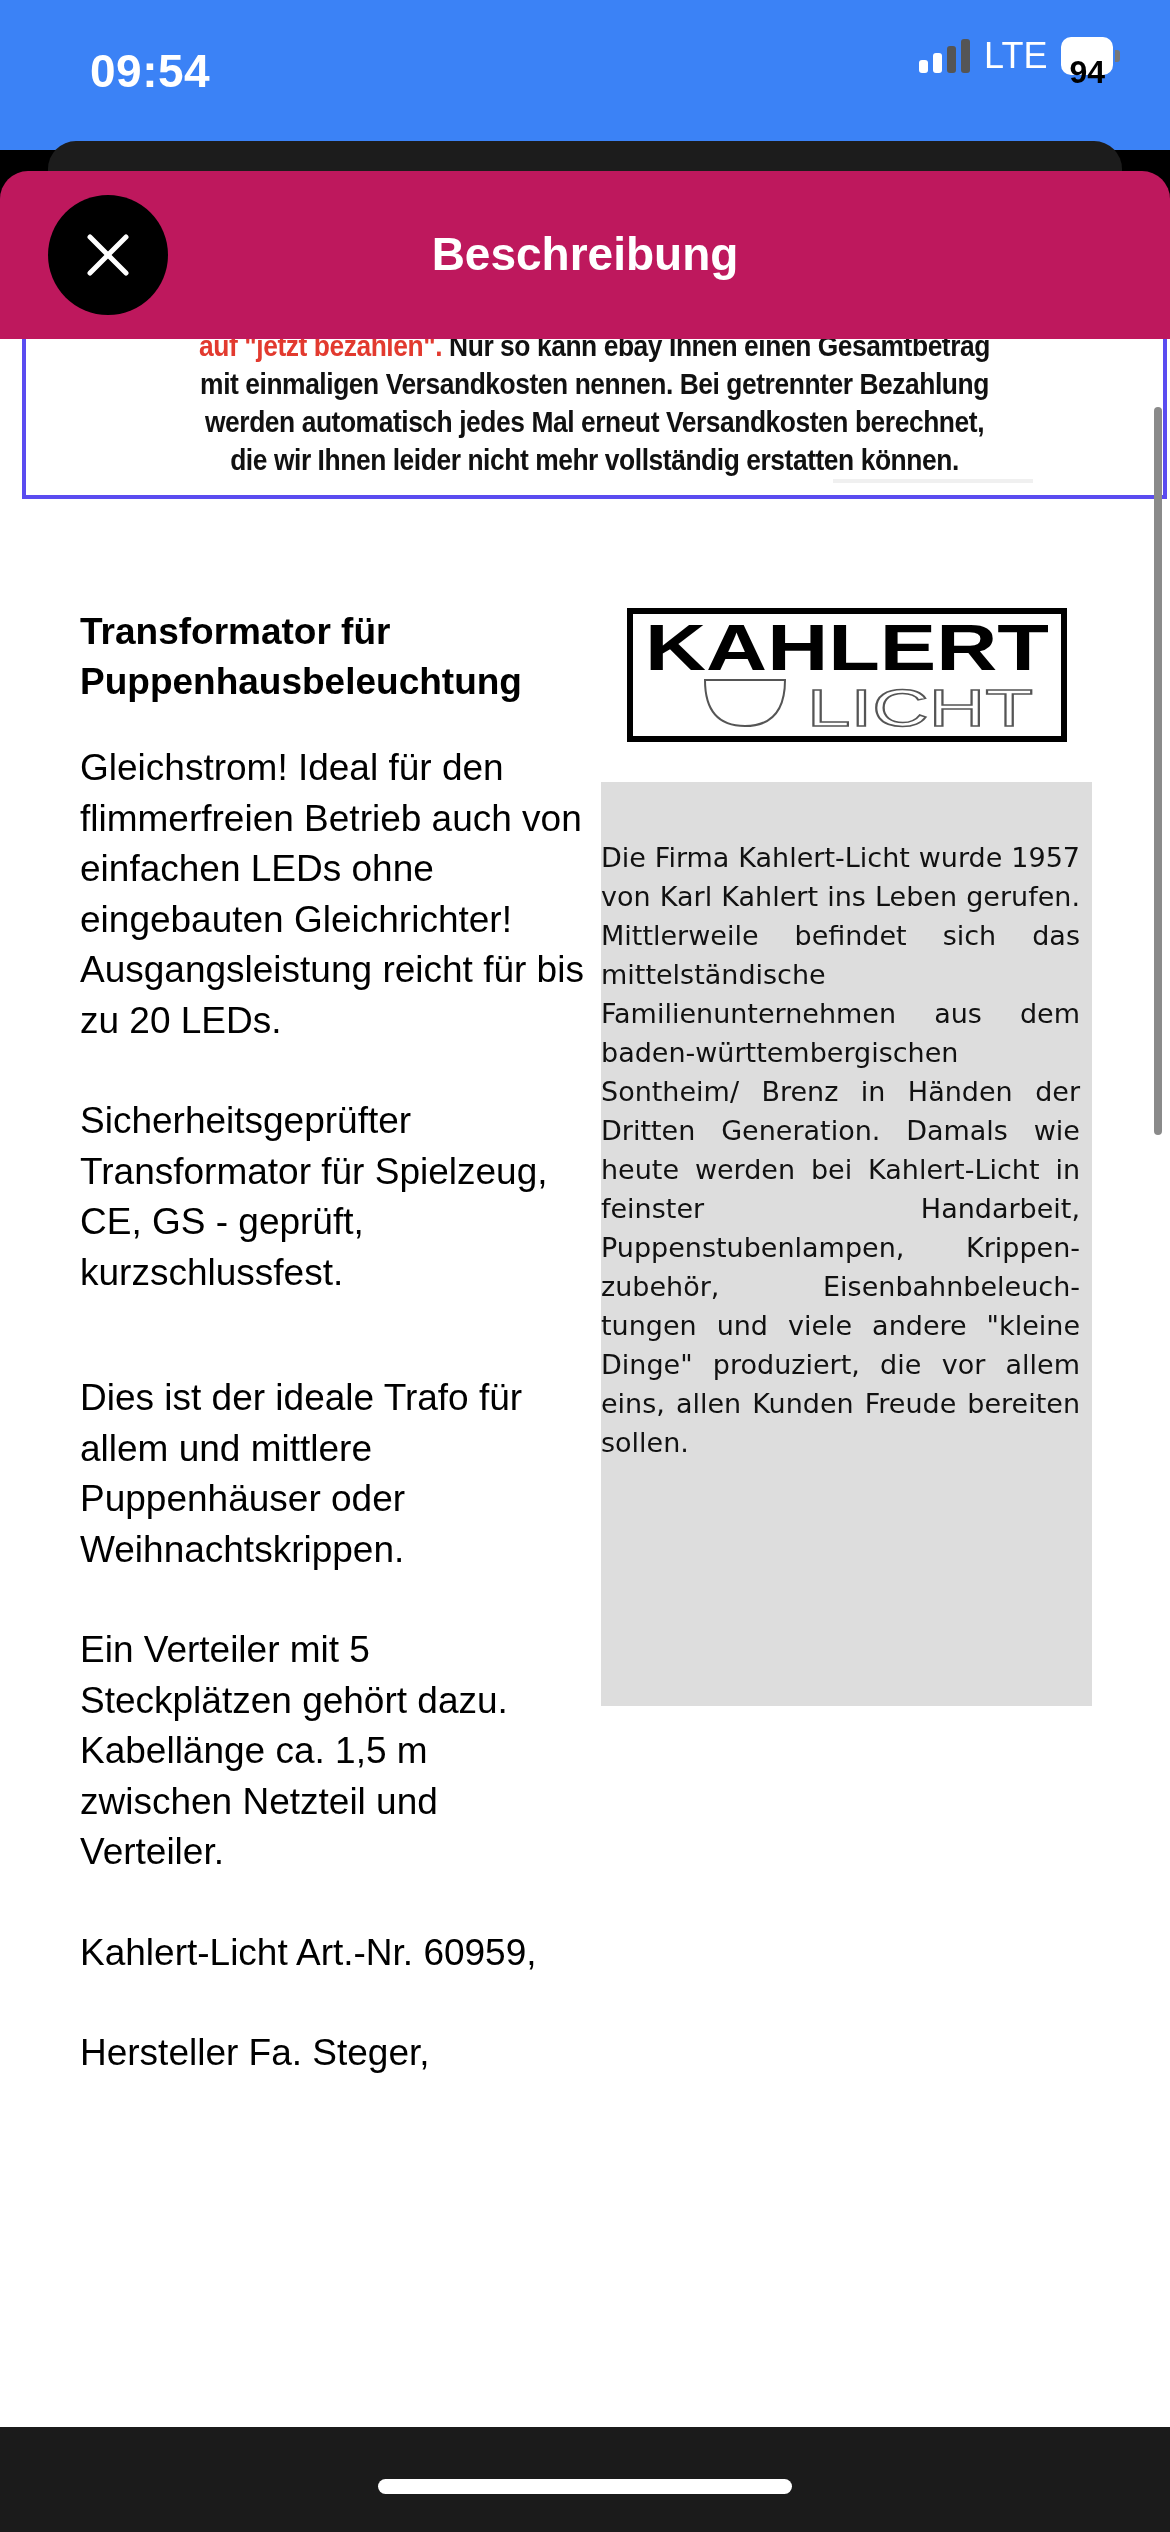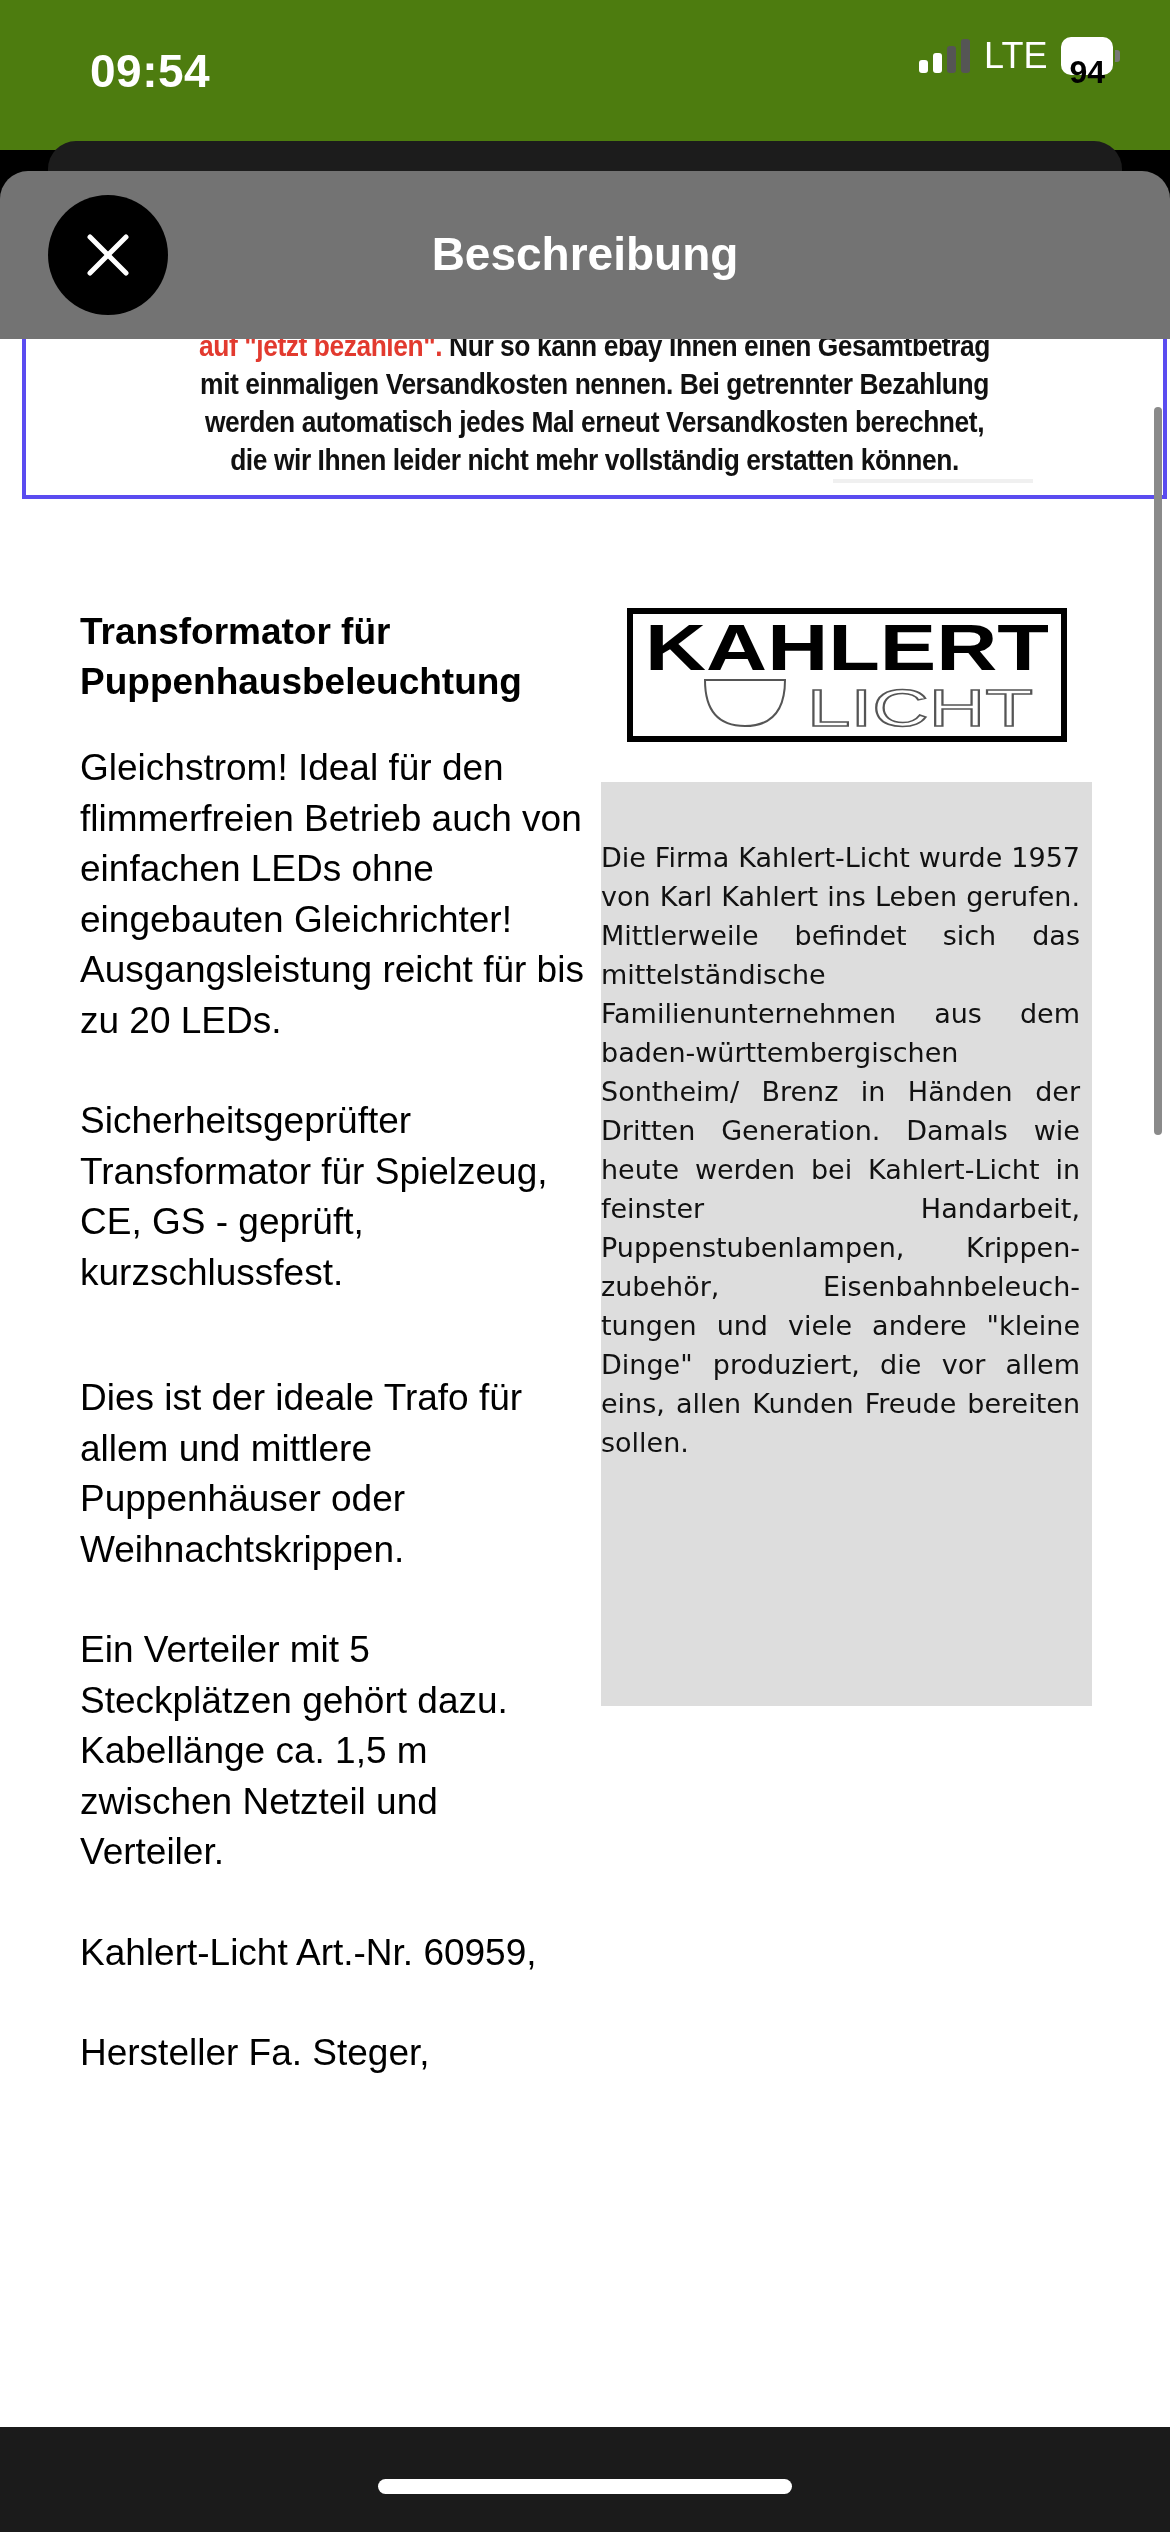--- a/index.html
+++ b/index.html
@@ -1,35 +1,35 @@
 <!DOCTYPE html>
 <html><head>
 <meta charset="utf-8">
 <style>
   * { box-sizing: border-box; margin: 0; padding: 0; }
   html, body { width: 1170px; height: 2532px; overflow: hidden; background: #000; }
   body { position: relative; font-family: "Liberation Sans", sans-serif; }
 
   
-  .status-bar { position: absolute; left: 0; top: 0; width: 1170px; height: 150px; background: #4d7c0f; }
+  .status-bar { position: absolute; left: 0; top: 0; width: 1170px; height: 150px; background: #3b82f6; }
   .status-time { position: absolute; left: 90px; top: 44px; color: #fff; font-size: 46px; font-weight: bold; font-family: "Liberation Sans", sans-serif; letter-spacing: 0.5px; }
   .status-right { position: absolute; right: 50px; top: 35px; display: flex; align-items: center; gap: 14px; }
   .signal { display: flex; align-items: flex-end; gap: 5px; height: 34px; }
   .signal span { display: block; width: 9px; border-radius: 3px; background: #fff; }
   .signal span.dim { background: #555; }
   .net-label { color: #fff; font-size: 36px; font-family: "Liberation Sans", sans-serif; }
   .battery { display: flex; align-items: center; }
   .battery-body { background: #fff; color: #000; font-weight: bold; font-size: 32px; border-radius: 10px; padding: 18px 8px; height: 38px; line-height: 34px; }
   .battery-tip { width: 5px; height: 12px; background: #777; border-radius: 0 3px 3px 0; margin-left: 2px; }
 
   
   .sheet-back { position: absolute; left: 48px; top: 141px; width: 1074px; height: 60px; background: #1c1c1c; border-radius: 28px 28px 0 0; }
 
   
-  .modal-header { position: absolute; left: 0; top: 171px; width: 1170px; height: 168px; background: #737373; border-radius: 28px 28px 0 0; z-index: 5; }
+  .modal-header { position: absolute; left: 0; top: 171px; width: 1170px; height: 168px; background: #be185d; border-radius: 28px 28px 0 0; z-index: 5; }
   .close-btn { position: absolute; left: 48px; top: 24px; width: 120px; height: 120px; border-radius: 50%; background: #000; display: flex; align-items: center; justify-content: center; cursor: pointer; }
   .modal-title { position: absolute; left: 0; right: 0; top: 56px; text-align: center; color: #fff; font-size: 46px; font-weight: bold; }
 
   
   .content { position: absolute; left: 0; top: 339px; width: 1170px; height: 2088px; background: #fff; overflow: hidden; }
   .notice-box { position: absolute; left: 22px; top: -40px; width: 1145px; height: 200px; border: 4px solid #5a4cf0; border-top: none; background: #fff; text-align: center; padding-top: 28px; }
   .notice-box p { font-size: 30px; font-weight: bold; color: #111; line-height: 38px; font-family: "Liberation Sans", sans-serif; letter-spacing: -0.5px; transform: scaleX(0.88); transform-origin: center; white-space: nowrap; }
   .notice-red { color: #e23a2f; }
   .notice-faint { position: absolute; right: 130px; bottom: 12px; width: 200px; height: 4px; background: #f0f0f0; }
 

